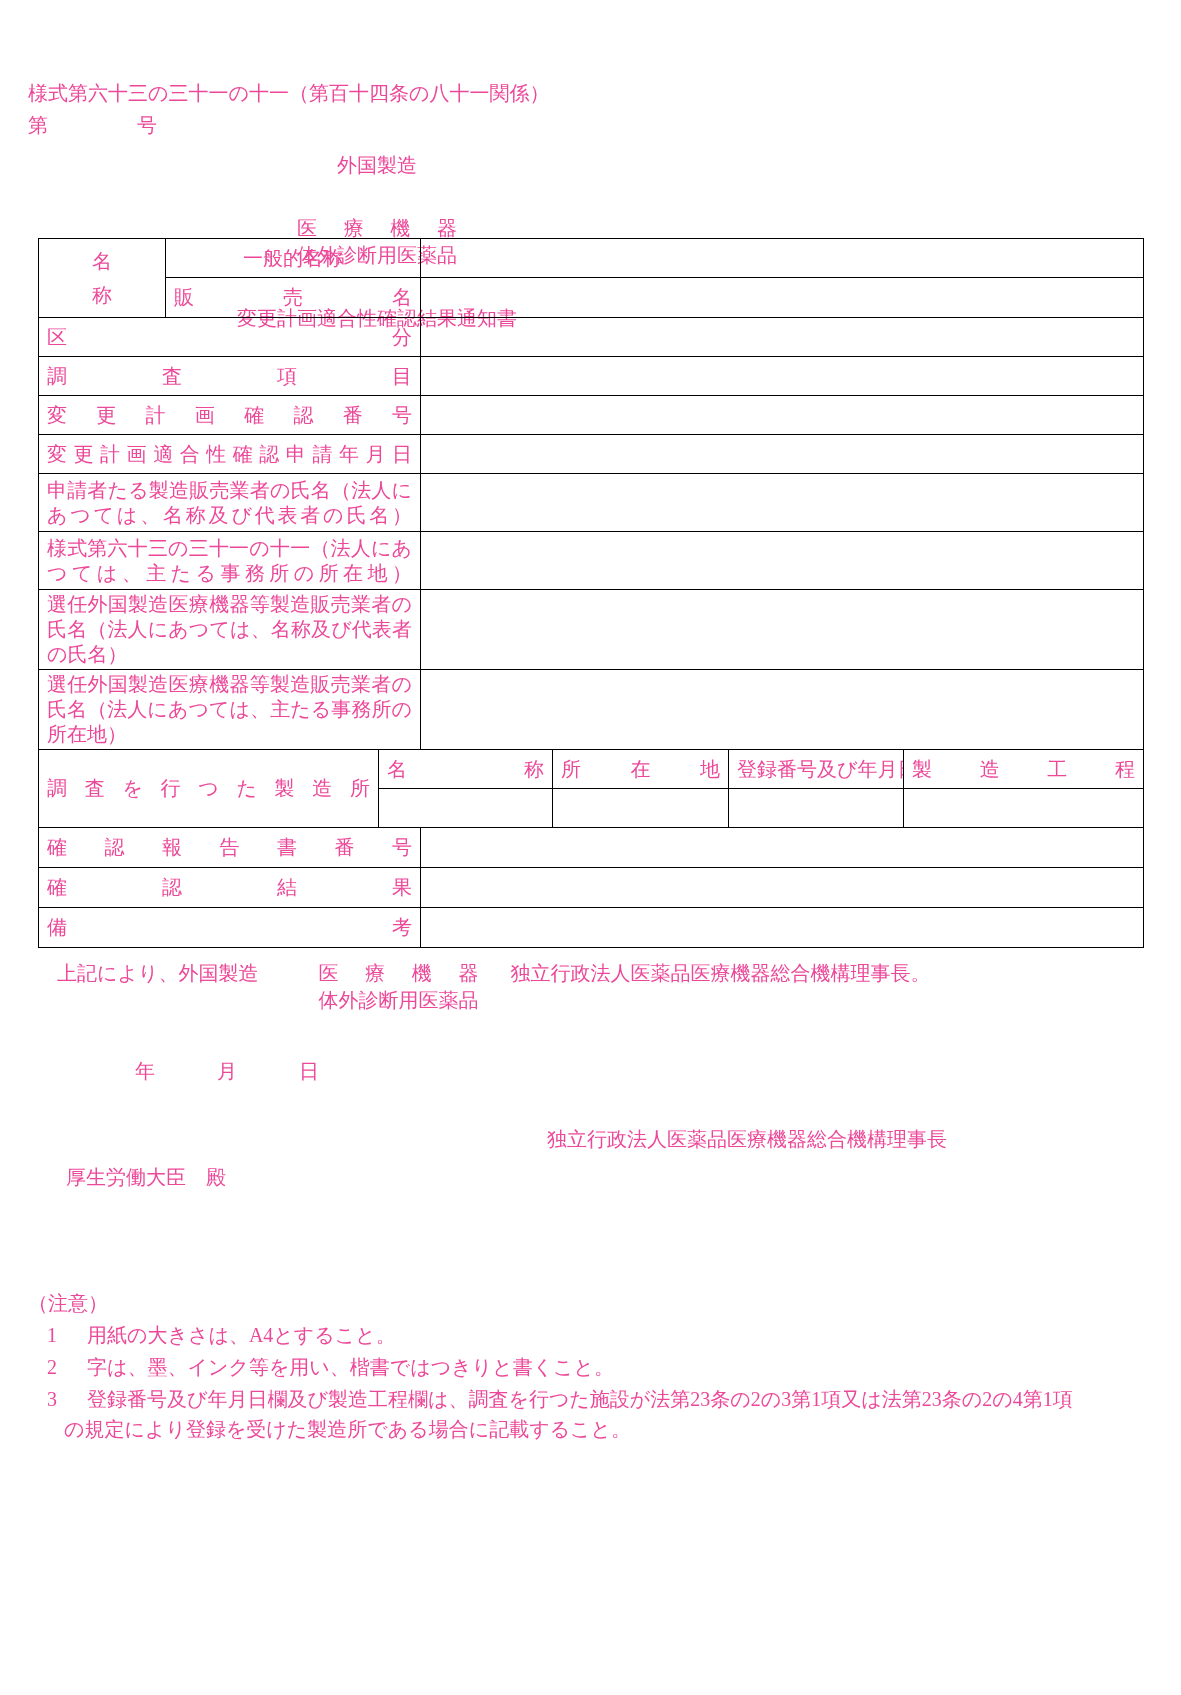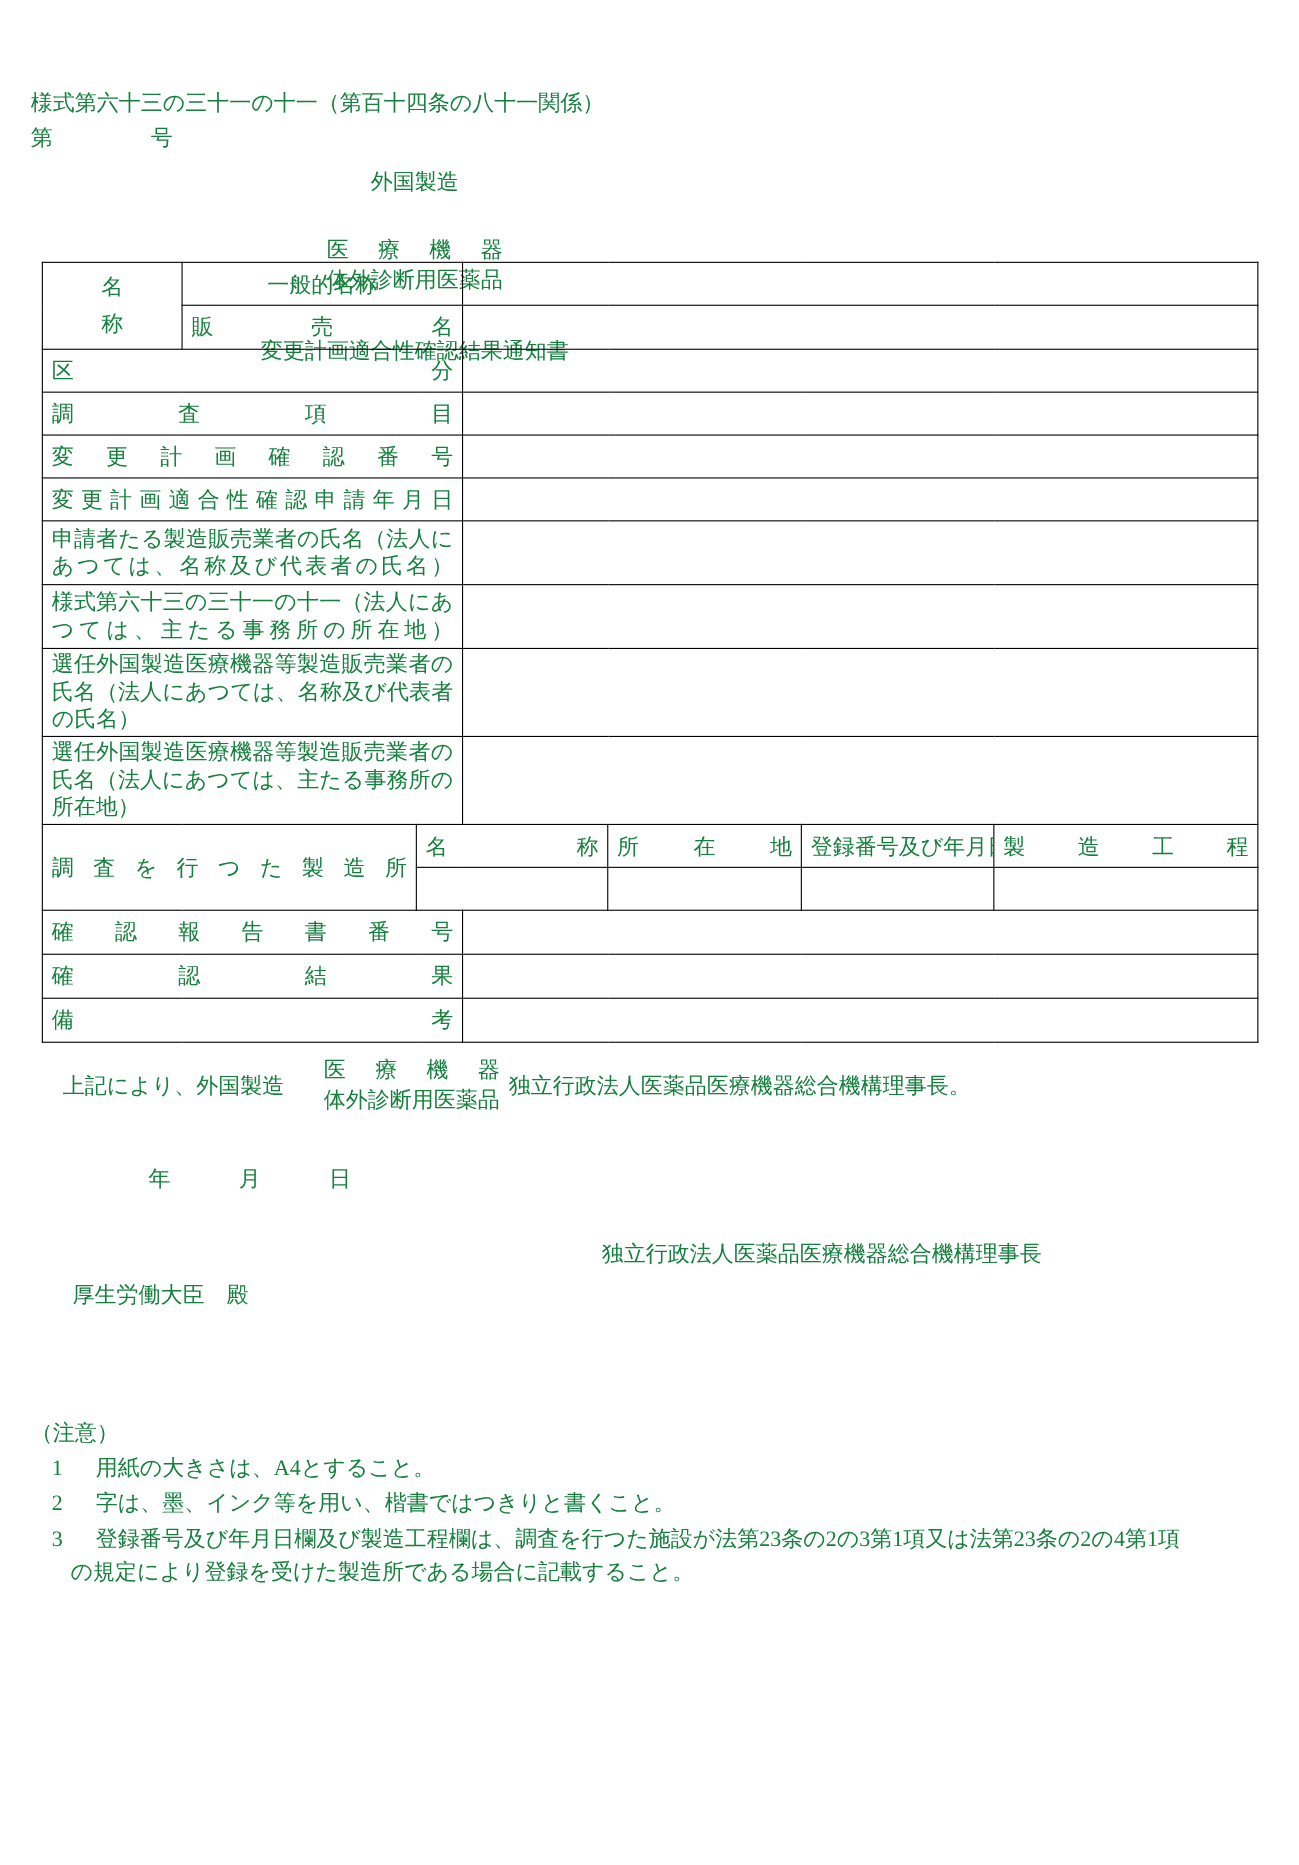--- a/index.html
+++ b/index.html
@@ -1,18 +1,18 @@
 <!DOCTYPE html>
 <html><head>
 <meta charset="utf-8">
 <style>
   * { box-sizing: border-box; }
   html,body { margin:0; padding:0; background:#ffffff; }
   .page {
-    position:relative; width:1181px; height:1695px; background:#ffffff; color:#15803d;
+    position:relative; width:1181px; height:1695px; background:#ffffff; color:#ec4899;
     font-family:"Liberation Serif","DejaVu Serif",serif; font-size:20px; overflow:hidden;
   }
   .abs { position:absolute; }
 
   .form-id { left:28px; top:80px; }
   .doc-no { left:28px; top:112px; display:flex; gap:89px; }
 
   .title-row { left:237px; top:152px; display:flex; align-items:center; gap:36px; white-space:nowrap;flex-direction:column; }
   .stack { display:inline-block; line-height:27px; }
   .stack-top { display:block; text-align:justify; text-align-last:justify; }
@@ -23,21 +23,21 @@
   .form-table td { border:1px solid #000; padding:2px 8px; vertical-align:middle;
     font-size:20px; overflow:hidden; }
   .spread { text-align:justify; text-align-last:justify; }
   .wrap { text-align:justify; line-height:25px;margin-left:25px; }
   .center { text-align:center; }
   .tight { padding:2px 1px; font-size:19px; white-space:nowrap; text-align:center; }
   .vert { display:inline-block; width:1.15em; word-break:break-all; line-height:34px; text-align:center; }
   tr.rh39 { height:39px; } tr.rh40 { height:40px; }
   tr.rh58 { height:58px; } tr.rh76 { height:76px; }
 
-  .notify-row { left:57px; top:960px; display:flex; align-items:center; white-space:nowrap; }
+  .notify-row { left:57px; top:960px; display:flex; align-items:flex-start; white-space:nowrap;gap:24px; }
   .notify-row .stack { margin-left:36px; margin-right:8px; }
 
   .date-line { left:135px; top:1058px; display:flex; gap:62px; }
   .issuer { left:547px; top:1126px; }
   .addressee { left:66px; top:1164px; }
 
   .notes { left:28px; top:1288px; width:1045px; line-height:30px; }
   .note-item { margin-left:19px; margin-top:2px; padding-left:17px; text-indent:-17px; }
   .note-no { display:inline-block; width:40px; text-indent:0; }
 </style>

